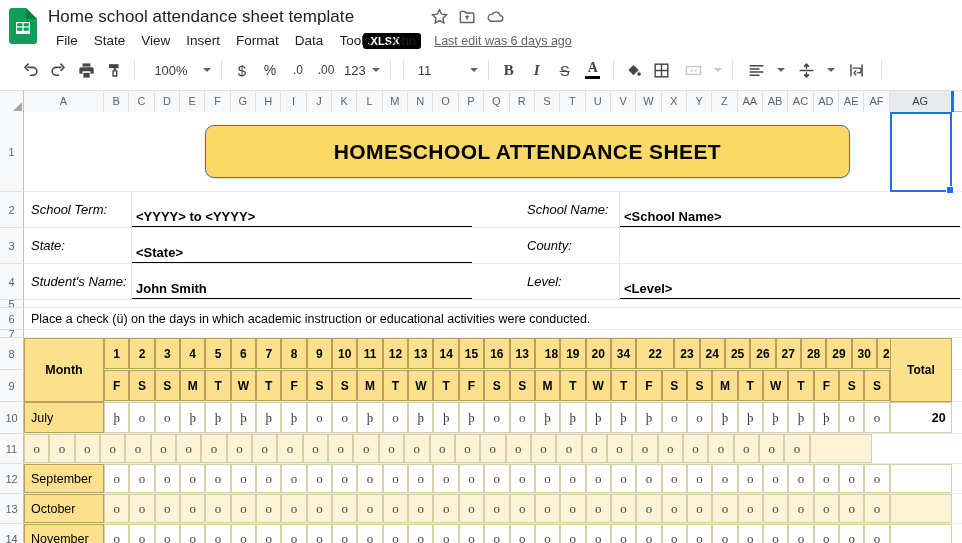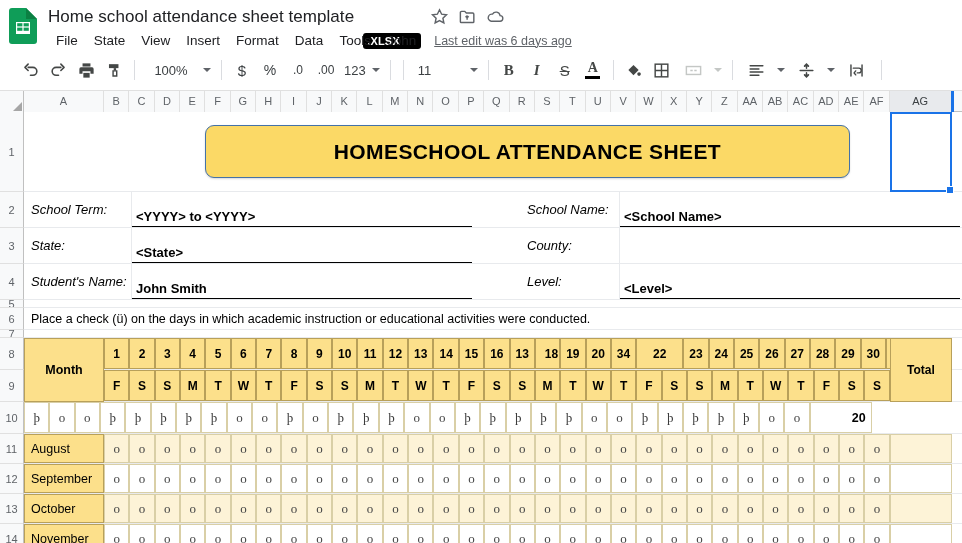--- a/index.html
+++ b/index.html
@@ -556,21 +556,21 @@
             <div class="scell att-daynum" style="width: 25.35px; height: 100%;">12</div>
             <div class="scell att-daynum" style="width: 25.35px; height: 100%;">13</div>
             <div class="scell att-daynum" style="width: 25.35px; height: 100%;">14</div>
             <div class="scell att-daynum" style="width: 25.35px; height: 100%;">15</div>
             <div class="scell att-daynum" style="width: 25.35px; height: 100%;">16</div>
             <div class="scell att-daynum" style="width: 25.35px; height: 100%;">13</div>
             <div class="scell att-daynum" style="width: 25.35px; height: 100%; padding-left: 8px;">18</div>
             <div class="scell att-daynum" style="width: 25.35px; height: 100%;">19</div>
             <div class="scell att-daynum" style="width: 25.35px; height: 100%;">20</div>
             <div class="scell att-daynum" style="width: 25.35px; height: 100%;">34</div>
-            <div class="scell att-daynum" style="width: 47px; height: 100%;">22</div>
+            <div class="scell att-daynum" style="width: 38px; height: 100%;">22</div>
             <div class="scell att-daynum" style="width: 25.35px; height: 100%;">23</div>
             <div class="scell att-daynum" style="width: 25.35px; height: 100%;">24</div>
             <div class="scell att-daynum" style="width: 25.35px; height: 100%;">25</div>
             <div class="scell att-daynum" style="width: 25.35px; height: 100%;">26</div>
             <div class="scell att-daynum" style="width: 25.35px; height: 100%;">27</div>
             <div class="scell att-daynum" style="width: 25.35px; height: 100%;">28</div>
             <div class="scell att-daynum" style="width: 25.35px; height: 100%;">29</div>
             <div class="scell att-daynum" style="width: 25.35px; height: 100%;">30</div>
             <div class="scell att-daynum" style="width: 25.35px; height: 100%;">21</div>
           </div>
@@ -602,20 +602,21 @@
             <div class="scell att-daylet" style="width: 25.35px; height: 100%;">S</div>
             <div class="scell att-daylet" style="width: 25.35px; height: 100%;">M</div>
             <div class="scell att-daylet" style="width: 25.35px; height: 100%;">T</div>
             <div class="scell att-daylet" style="width: 25.35px; height: 100%;">W</div>
             <div class="scell att-daylet" style="width: 25.35px; height: 100%;">T</div>
             <div class="scell att-daylet" style="width: 25.35px; height: 100%;">F</div>
             <div class="scell att-daylet" style="width: 25.35px; height: 100%;">S</div>
             <div class="scell att-daylet" style="width: 25.35px; height: 100%;">S</div>
           </div>
           <div class="srow" style="height: 32px;">
+            <div class="scell mon-name" style="width: 80px; height: 100%;">July</div>
             <div class="scell mark-cell plain" style="width: 25.35px; height: 100%;">
               <span class="mark-check">þ</span>
             </div>
             <div class="scell mark-cell plain" style="width: 25.35px; height: 100%;">
               <span>o</span>
             </div>
             <div class="scell mark-cell plain" style="width: 25.35px; height: 100%;">
               <span>o</span>
             </div>
             <div class="scell mark-cell plain" style="width: 25.35px; height: 100%;">
@@ -698,21 +699,20 @@
             </div>
             <div class="scell mark-cell plain" style="width: 25.35px; height: 100%;">
               <span>o</span>
             </div>
             <div class="scell mark-cell plain" style="width: 25.35px; height: 100%;">
               <span>o</span>
             </div>
             <div class="scell total-cell plain" style="width: 62px; height: 100%;">20</div>
           </div>
           <div class="srow" style="height: 30px;">
-            <div class="scell mon-name" style="width: 80px; height: 100%;">August</div>
             <div class="scell mark-cell tint" style="width: 25.35px; height: 100%;">
               <span>o</span>
             </div>
             <div class="scell mark-cell tint" style="width: 25.35px; height: 100%;">
               <span>o</span>
             </div>
             <div class="scell mark-cell tint" style="width: 25.35px; height: 100%;">
               <span>o</span>
             </div>
             <div class="scell mark-cell tint" style="width: 25.35px; height: 100%;">

